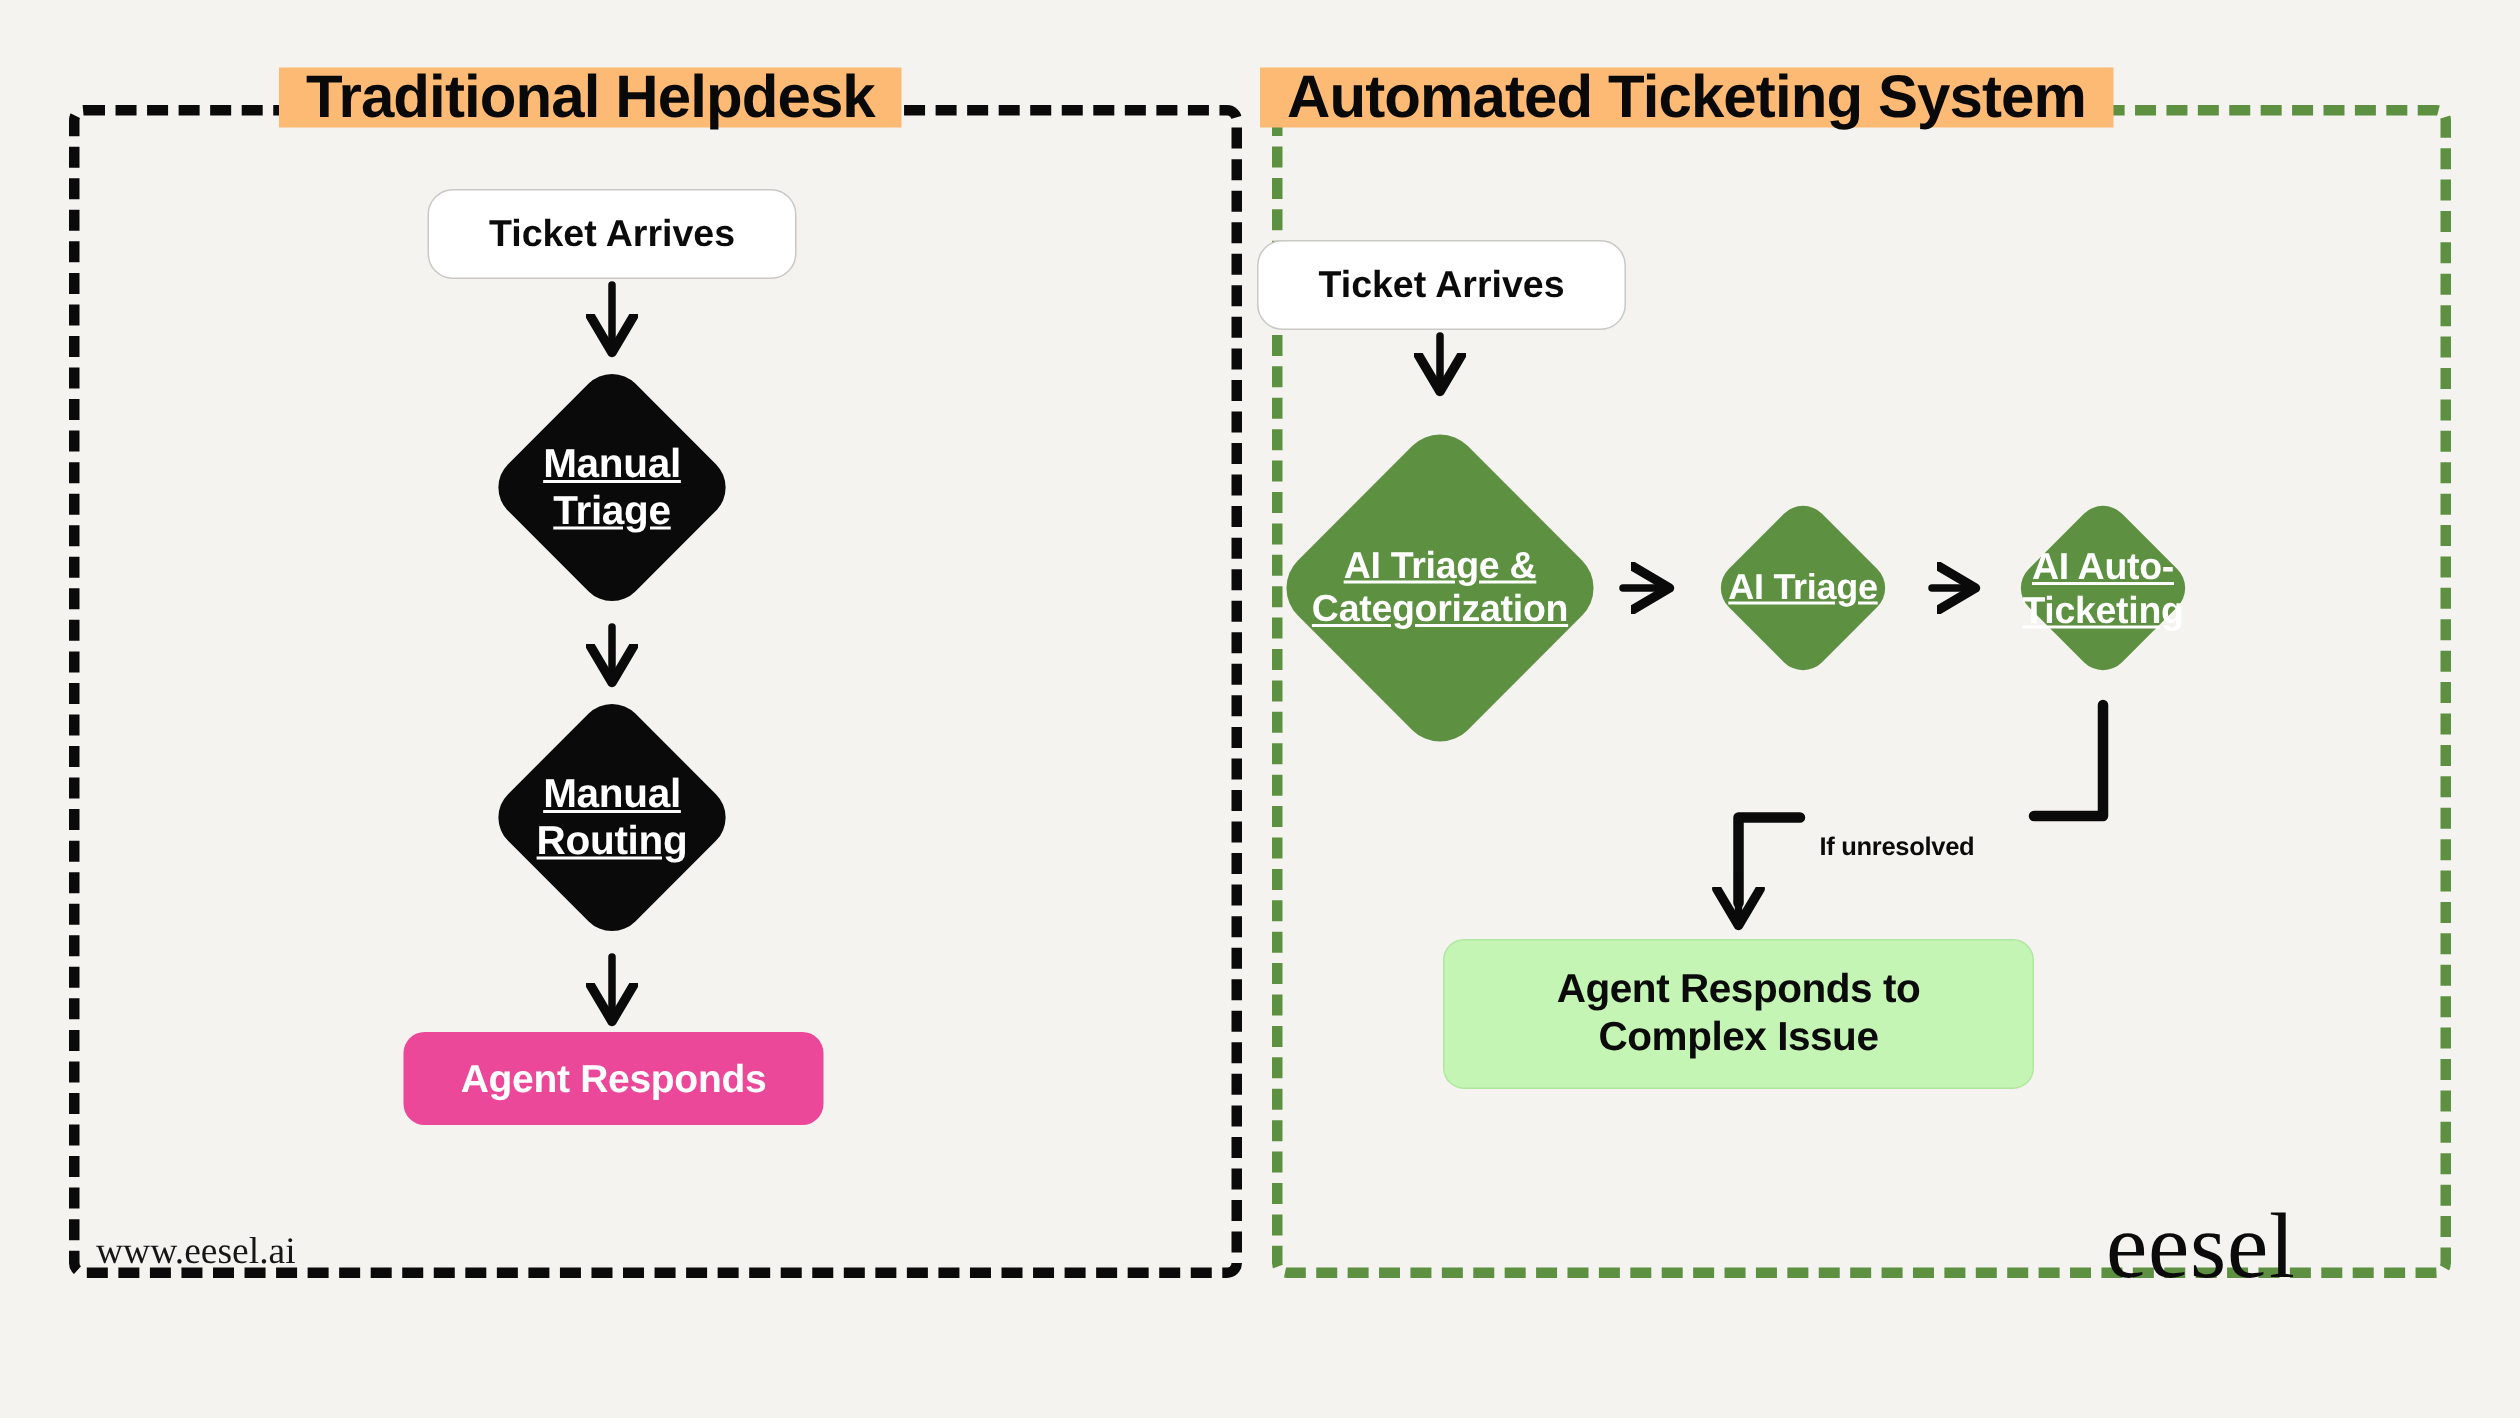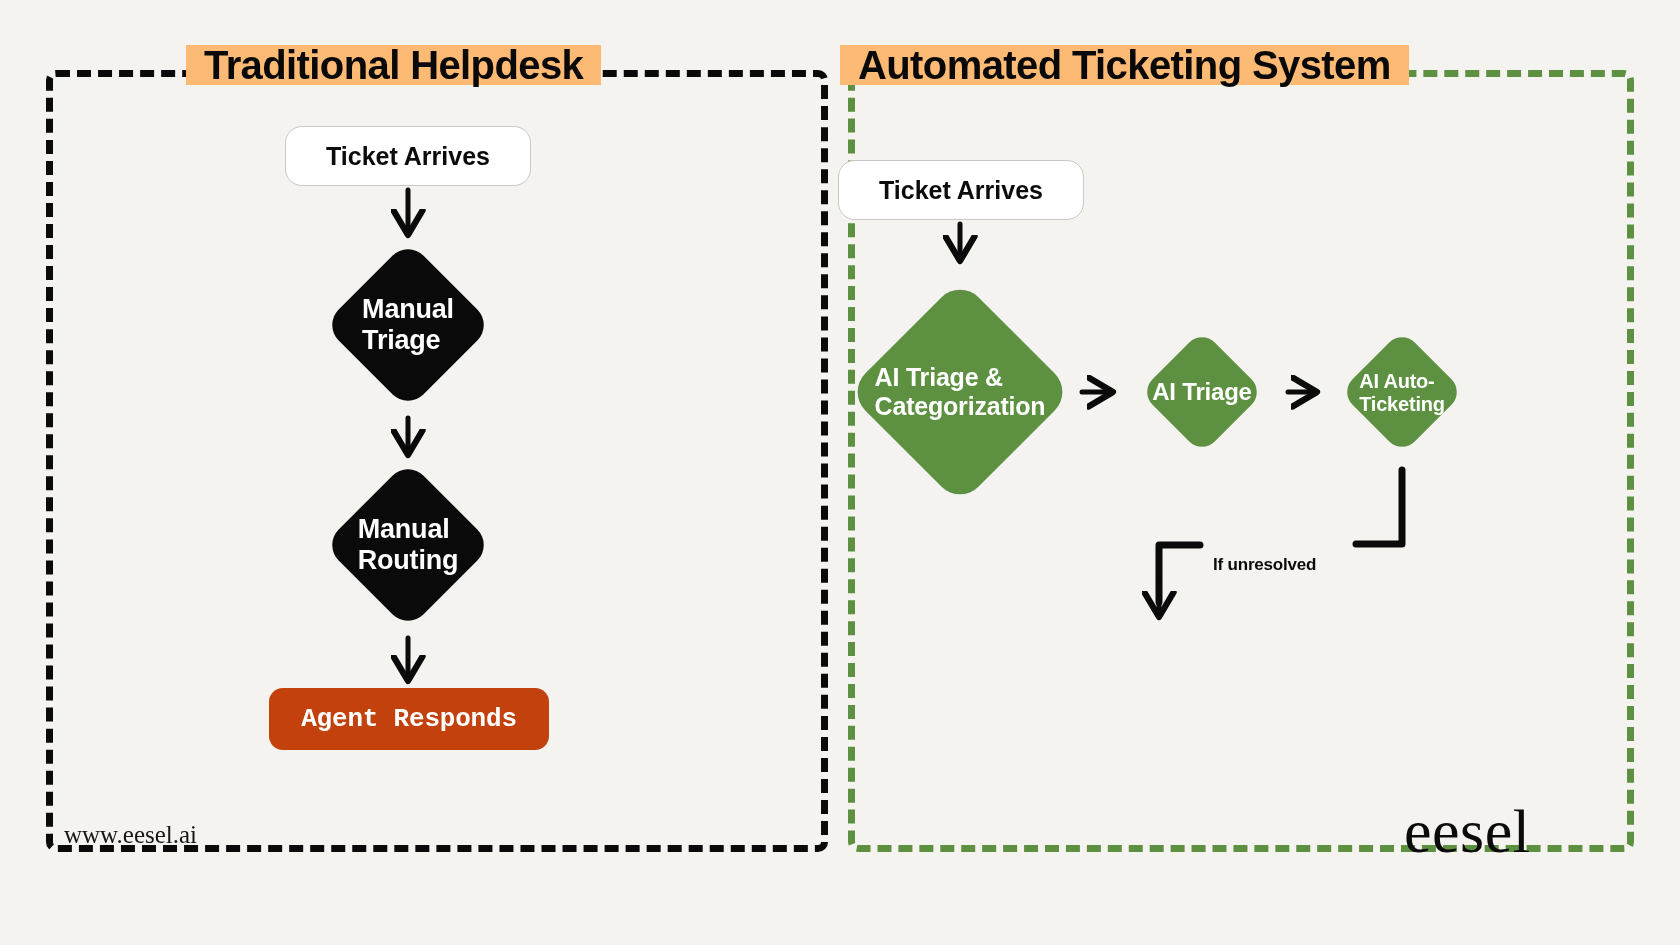--- a/index.html
+++ b/index.html
@@ -97,26 +97,25 @@
     border: 1.5px solid #c9c8c4;
     color: #0b0b0b;
     font-size: 25px;
     border-radius: 17px;
   }
   #node-agent-responds {
     left: 269px;
     top: 688px;
     width: 280px;
     height: 62px;
-    background: #c2410c;
+    background: #ec4899;
     color: #ffffff;
     font-size: 26px;
     border-radius: 14px;
     letter-spacing: -0.2px;
-    font-family: Liberation Mono, monospace;
   }
   #node-agent-complex {
     left: 962px;
     top: 626px;
     width: 394px;
     height: 100px;
     background: #c5f5b4;
     border: 1px solid #b1e6a0;
     color: #0b0b0b;
     font-size: 27px;
@@ -129,42 +128,44 @@
   .diamond {
     position: absolute;
     border-radius: 22px;
     transform: rotate(45deg);
   }
   .diamond-label {
     position: absolute;
     display: flex;
     align-items: center;
     justify-content: center;
+    text-align: center;
     color: #ffffff;
     font-weight: bold;
     line-height: 1.15;
     letter-spacing: -0.2px;
     pointer-events: none;
+    text-decoration: underline;
   }
   .d-black { background: #0a0a0a; }
   .d-green { background: #5d9141; }
 
   #diamond-manual-triage      { left: 348px; top: 265px; width: 120px; height: 120px; }
   #label-manual-triage        { left: 318px; top: 288px; width: 180px; height: 74px; font-size: 27px; }
   #diamond-manual-routing     { left: 348px; top: 485px; width: 120px; height: 120px; }
   #label-manual-routing       { left: 313px; top: 508px; width: 190px; height: 74px; font-size: 27px; }
 
   #diamond-ai-triage-cat      { left: 880px; top: 312px; width: 160px; height: 160px; border-radius: 26px; }
   #label-ai-triage-cat        { left: 861px; top: 356px; width: 198px; height: 72px; font-size: 25px; }
 
   #diamond-ai-triage          { left: 1158px; top: 348px; width: 88px; height: 88px; border-radius: 18px; }
   #label-ai-triage            { left: 1138px; top: 376px; width: 128px; height: 32px; font-size: 24px; }
 
   #diamond-ai-auto-res        { left: 1358px; top: 348px; width: 88px; height: 88px; border-radius: 18px; }
-  #label-ai-auto-res          { left: 1333px; top: 362px; width: 138px; height: 62px; font-size: 20px; }
+  #label-ai-auto-res          { left: 1333px; top: 362px; width: 138px; height: 62px; font-size: 25px; }
 
   
   #connectors {
     position: absolute;
     left: 0;
     top: 0;
     width: 1680px;
     height: 945px;
     pointer-events: none;
   }
@@ -248,20 +249,26 @@
   <div class="diamond d-green" id="diamond-ai-auto-res"></div>
   <div class="diamond-label" id="label-ai-auto-res">
     <span>
       <span>AI Auto-</span><br>
       <span>Ticketing</span>
     </span>
   </div>
 
   <div id="label-if-unresolved">If unresolved</div>
 
+  <div class="node-pill" id="node-agent-complex">
+    <span>
+      <span>Agent Responds to</span><br>
+      <span>Complex Issue</span>
+    </span>
+  </div>
 
   <svg id="connectors" viewBox="0 0 1680 945">
     <defs>
       <marker id="arrowhead" markerWidth="7" markerHeight="7" refX="4.2" refY="3.5" orient="auto" markerUnits="strokeWidth">
         <path d="M0.3,0.6 L5.2,3.5 L0.3,6.4" fill="none" stroke="#0a0a0a" stroke-width="1.25" stroke-linecap="round" stroke-linejoin="round"></path>
       </marker>
     </defs>
 
     <path d="M408,190 L408,230" stroke="#0a0a0a" stroke-width="5" fill="none" stroke-linecap="round" marker-end="url(#arrowhead)"></path>
 

